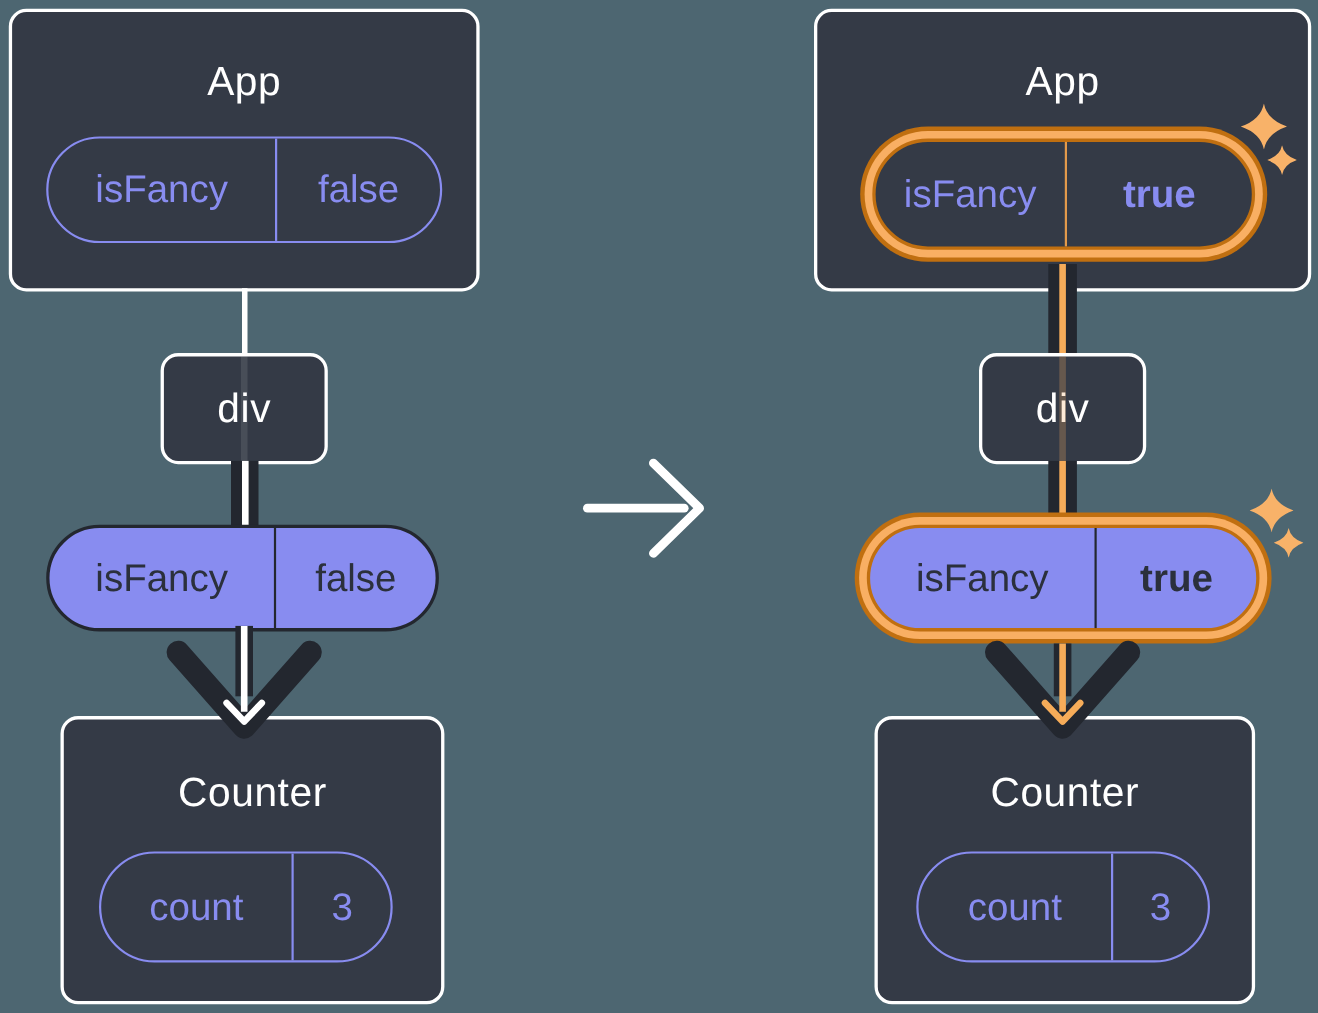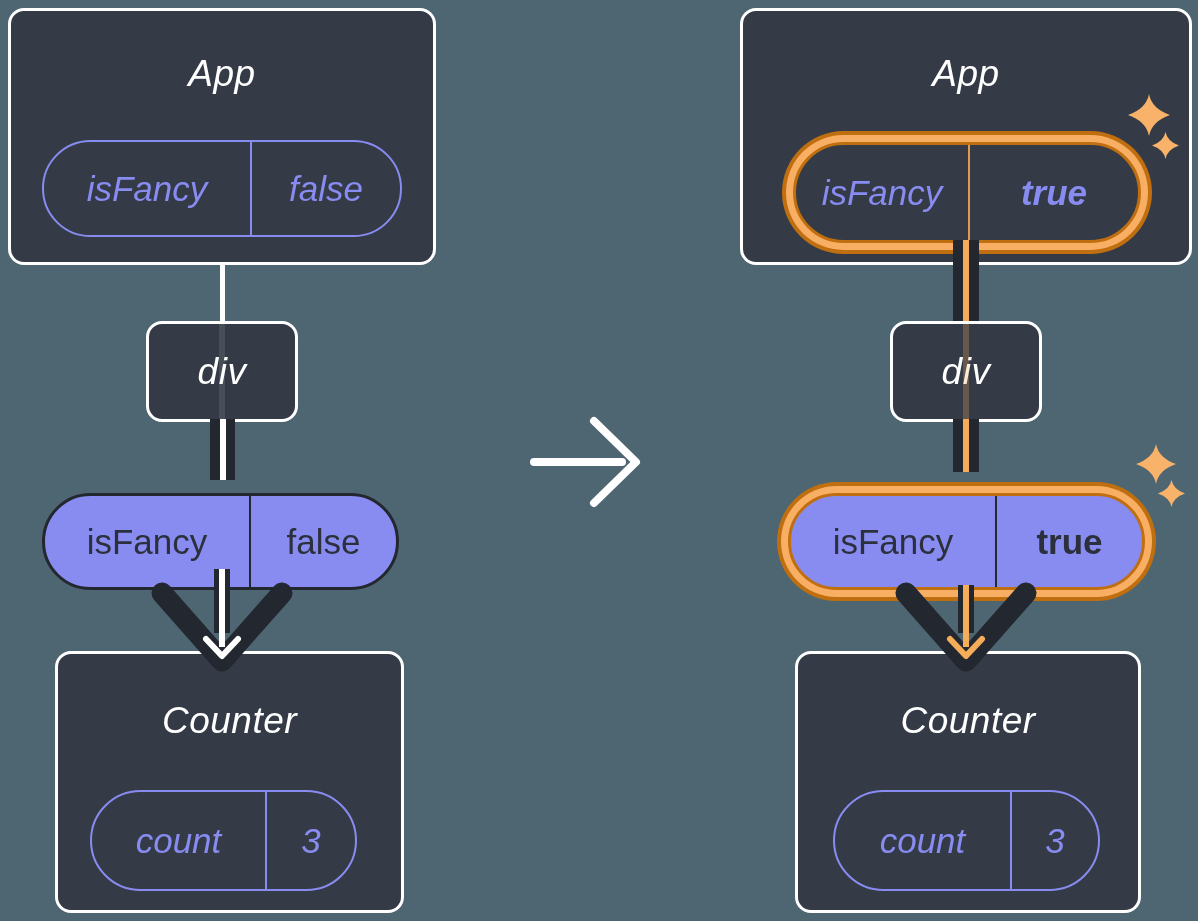--- a/index.html
+++ b/index.html
@@ -11,24 +11,24 @@
     --white:#FFFFFF;
     --orange-dark:#C06F10;
     --orange-light:#F9AF63;
     --orange-line:#F6AC59;
     --sparkle:#F8B269;
   }
   *{box-sizing:border-box;margin:0;padding:0;}
   body{font-family:"Liberation Sans", sans-serif;background:var(--bg);}
   .stage{position:relative;width:1198px;height:921px;background:var(--bg);overflow:hidden;}
 
-  .card{position:absolute;background:var(--card);border:3px solid var(--white);border-radius:16px;font-style:italic;}
+  .card{position:absolute;background:var(--card);border:3px solid var(--white);border-radius:16px;}
   .card-title{color:var(--white);font-size:37px;font-weight:500;text-align:center;letter-spacing:.5px;}
 
-  .pill{position:absolute;display:flex;align-items:stretch;border-radius:999px;margin-top:16px;}
+  .pill{position:absolute;display:flex;align-items:stretch;border-radius:999px;}
   .cell{display:flex;align-items:center;justify-content:center;font-size:35px;}
   .bold{font-weight:700;}
 
   .outline-pill{border:2px solid var(--purple);color:var(--purple);}
   .outline-pill .cell + .cell{border-left:2px solid var(--purple);}
 
   .filled-pill{background:var(--purple);border:3px solid var(--ink);color:var(--ink2);}
   .filled-pill .cell + .cell{border-left:2px solid var(--ink);}
 
   .fancy-outline{border:3px solid var(--orange-dark);color:var(--purple);

